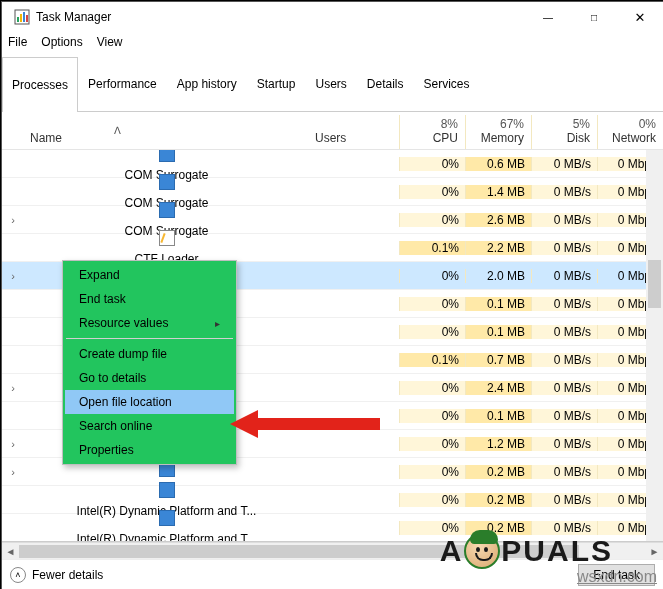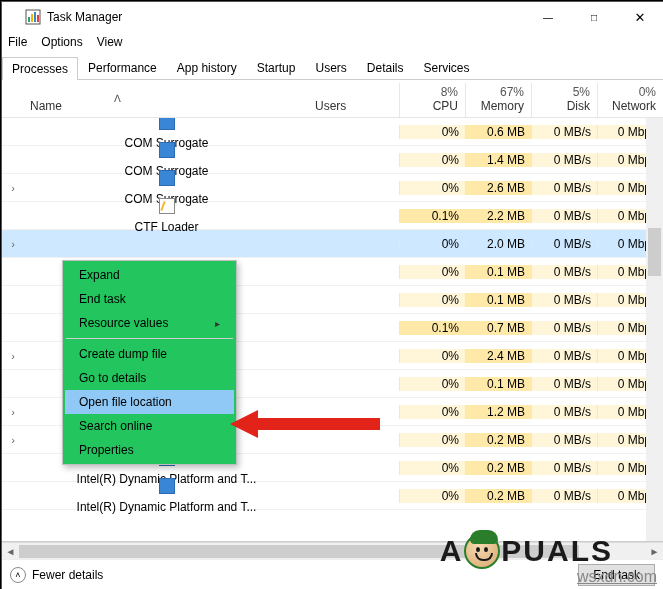--- a/index.html
+++ b/index.html
@@ -1,31 +1,31 @@
 <!DOCTYPE html>
 <html><head>
 <meta charset="utf-8">
 <style>
   * { box-sizing: border-box; }
   html, body { margin: 0; padding: 0; font-family: "Segoe UI", Tahoma, sans-serif; font-size: 12px; color: #000; }
   .window { width: 663px; height: 589px; border: 1px solid #555; background: #fff; position: relative; display: flex; flex-direction: column; overflow: hidden; }
   .outer-border { border: 1px solid #000; }
   
-  .titlebar { height: 30px; display: flex; align-items: center; padding-left: 23px; background: #fff; }
+  .titlebar { height: 30px; display: flex; align-items: center; padding-left: 12px; background: #fff; }
   .titlebar .icon { width: 16px; height: 16px; margin-right: 6px; }
   .titlebar .title { flex: 1; font-size: 12px; }
   .win-controls { display: flex; }
   .win-btn { width: 46px; height: 30px; display: flex; align-items: center; justify-content: center; font-family: "Segoe UI Symbol", sans-serif; font-size: 10px; }
   .win-btn.close { font-size: 13px; }
   
   .menubar { height: 20px; padding: 0 6px; display: flex; align-items: center; }
   .menubar span { margin-right: 14px; font-size: 12px; }
   
   .tabs { display: flex; border-bottom: 1px solid #ccc; margin-top: 4px; }
-  .tab { padding: 4px 9px; border: 1px solid transparent; border-bottom: none; font-size: 12px; background: #fff; }
+  .tab { padding: 20px 9px; border: 1px solid transparent; border-bottom: none; font-size: 12px; background: #fff; }
   .tab.active { border-color: #ccc; background: #fff; position: relative; top: 1px; }
   
   .table-wrap { flex: 1; overflow: hidden; position: relative; border-bottom: 1px solid #ccc;}
   .thead { display: flex; height: 38px; border-bottom: 1px solid #e5e5e5; align-items: flex-end; }
   .thead .col { padding: 2px 6px 4px; font-size: 12px; color: #333; border-right: 1px solid transparent; }
   .col-expand { width: 22px; flex: 0 0 22px; }
   .col-name { flex: 1; display: flex; flex-direction: column; justify-content: flex-end; position: relative; }
   .sort-glyph { position: absolute; top: -4px; left: 90px; font-size: 10px; color: #555; }
   .col-status { width: 90px; }
   .col-cpu, .col-mem, .col-disk, .col-net { width: 66px; text-align: right; }

